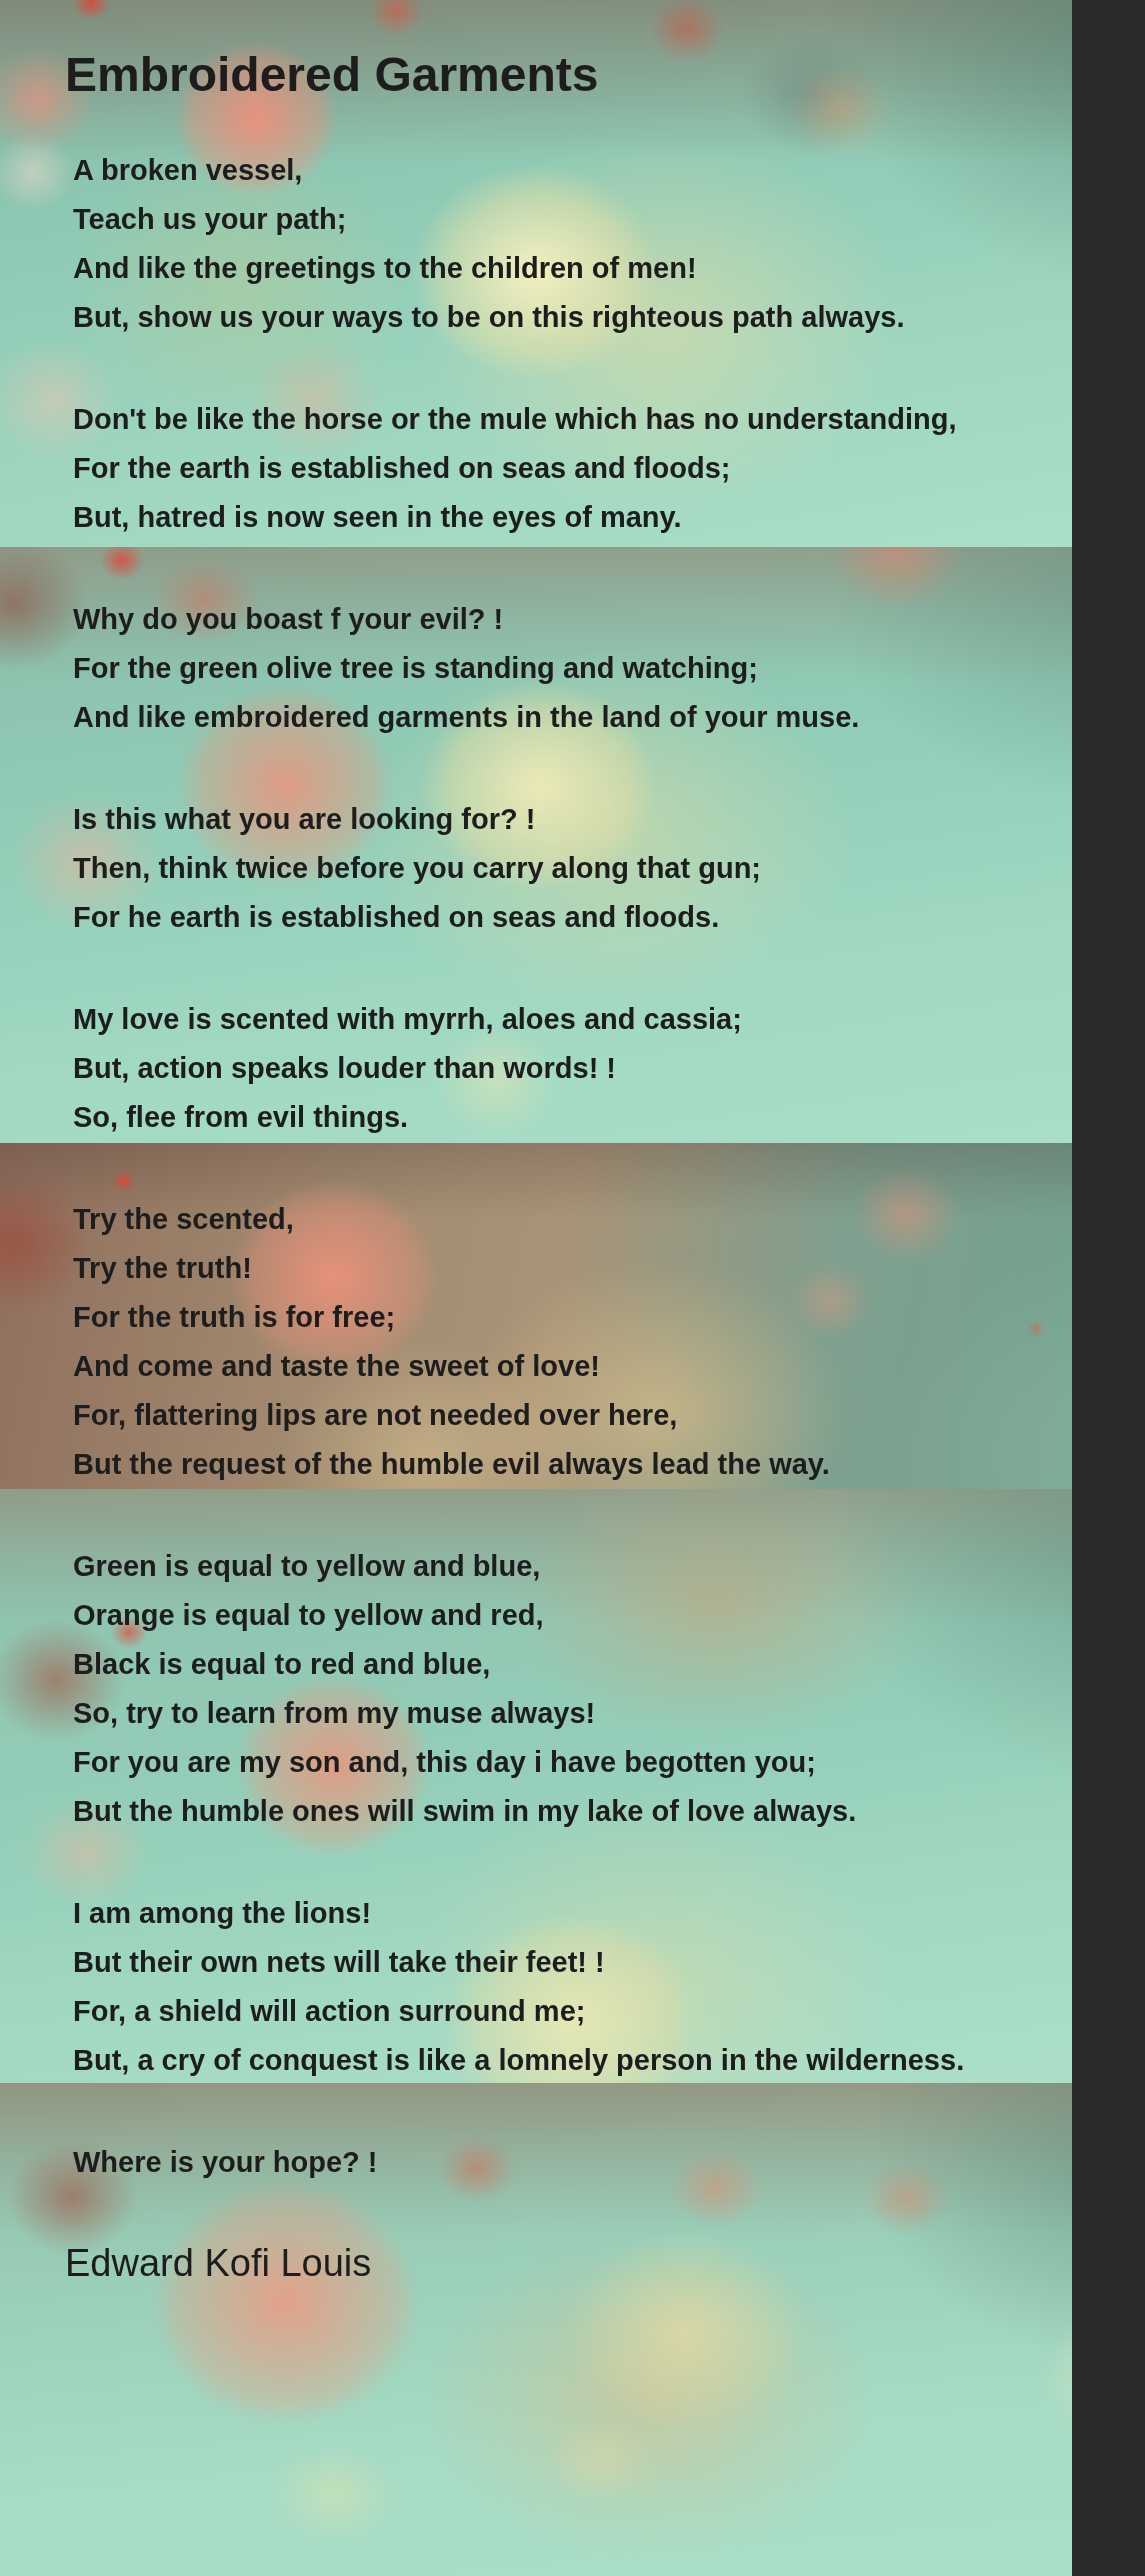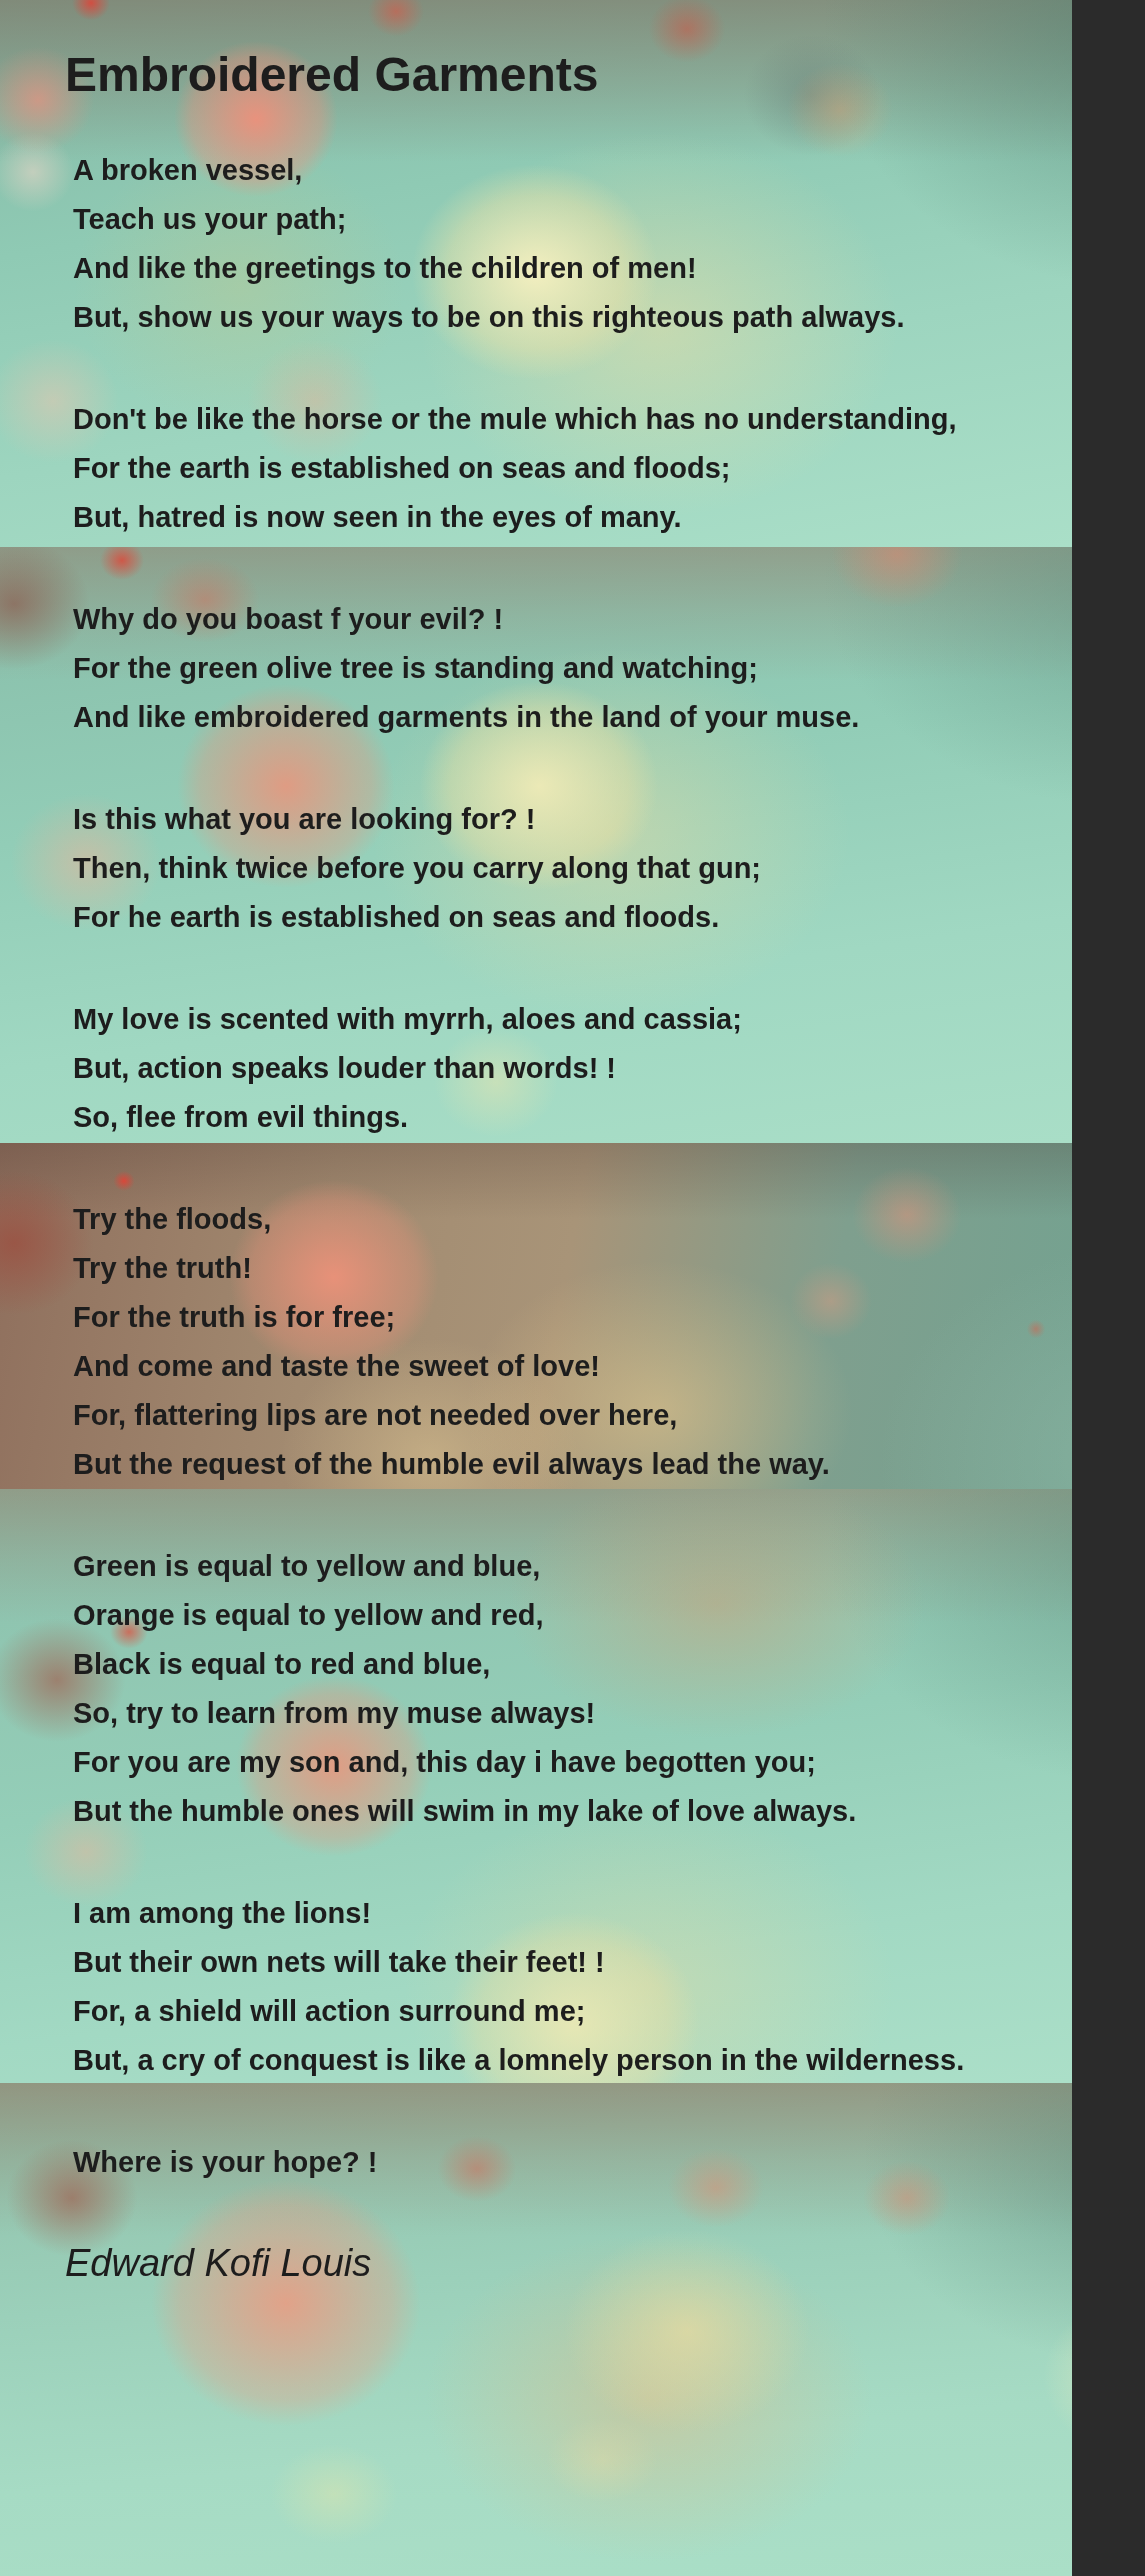--- a/index.html
+++ b/index.html
@@ -103,21 +103,20 @@
     margin: 0 0 45px 0;
   }
   .stanza { margin: 0 0 53px 8px; }
   .line {
     font-weight: bold;
     font-size: 29px;
     line-height: 49px;
     white-space: nowrap;
   }
   .signature {
-    font-style: italic;
     font-weight: normal;
     font-size: 38px;
     line-height: 46px;
     margin-top: 36px;
   }
 </style>
 </head>
 <body>
 
 <div class="page">
@@ -159,21 +158,21 @@
         <div class="line">For he earth is established on seas and floods.</div>
       </div>
 
       <div class="stanza">
         <div class="line">My love is scented with myrrh, aloes and cassia;</div>
         <div class="line">But, action speaks louder than words! !</div>
         <div class="line">So, flee from evil things.</div>
       </div>
 
       <div class="stanza">
-        <div class="line">Try the floods,</div>
+        <div class="line">Try the scented,</div>
         <div class="line">Try the truth!</div>
         <div class="line">For the truth is for free;</div>
         <div class="line">And come and taste the sweet of love!</div>
         <div class="line">For, flattering lips are not needed over here,</div>
         <div class="line">But the request of the humble evil always lead the way.</div>
       </div>
 
 
       <div class="stanza">
         <div class="line">Green is equal to yellow and blue,</div>

